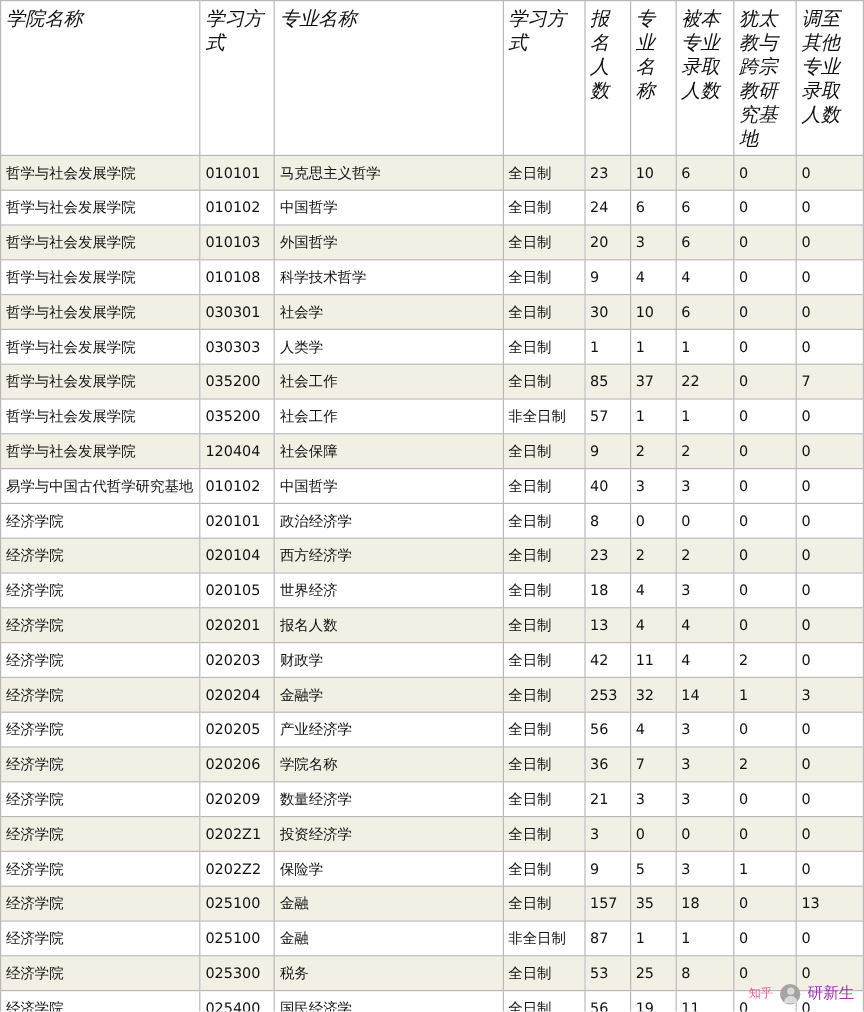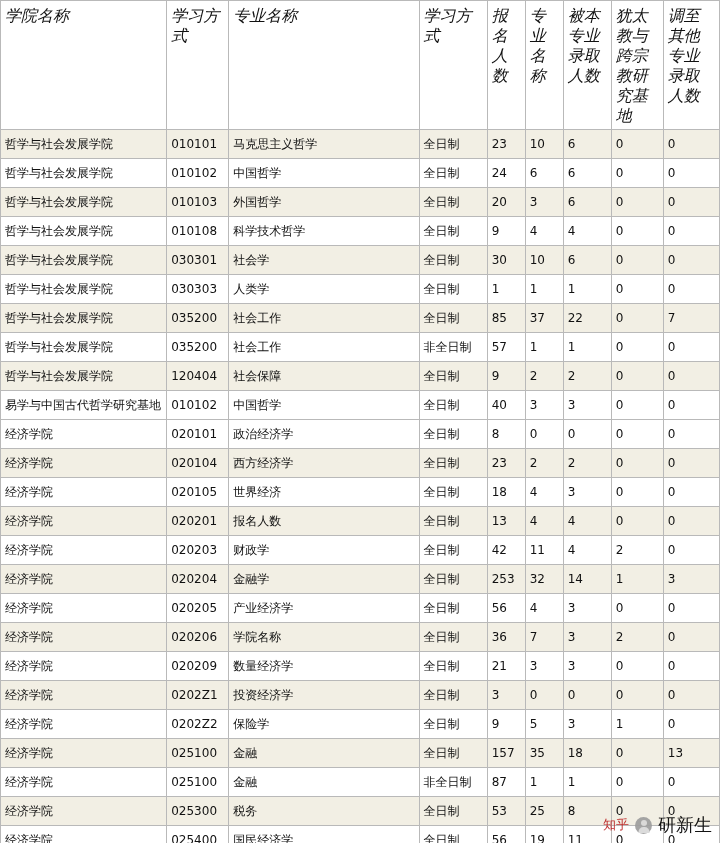--- a/index.html
+++ b/index.html
@@ -68,22 +68,22 @@
     bottom: 6px;
     display: flex;
     align-items: center;
     gap: 6px;
     color: #8a8a8a;
     font-size: 14px;
     opacity: 0.92;
     pointer-events: none;
   }
   .wm-logo {
-    font-size: 13px;
-    color: #b91c1c;
+    font-size: 10px;
+    color: #ec4899;
     letter-spacing: 0px;
   }
   .wm-avatar {
     width: 17px;
     height: 17px;
     border-radius: 50%;
     background: #9e9e9e;
     display: inline-block;
     position: relative;
   }
@@ -102,21 +102,21 @@
     content: "";
     position: absolute;
     left: 50%;
     bottom: 1px;
     transform: translateX(-50%);
     width: 11px;
     height: 6px;
     border-radius: 5px 5px 0 0;
     background: #d8d8d8;
   }
-  .wm-name { font-size: 18px; color: #000000; }
+  .wm-name { font-size: 13px; color: #a21caf; }
 </style>
 </head>
 <body>
 
 <table class="admissions">
   <colgroup>
     <col class="c0">
       <col class="c1">
       <col class="c2">
       <col class="c3">

